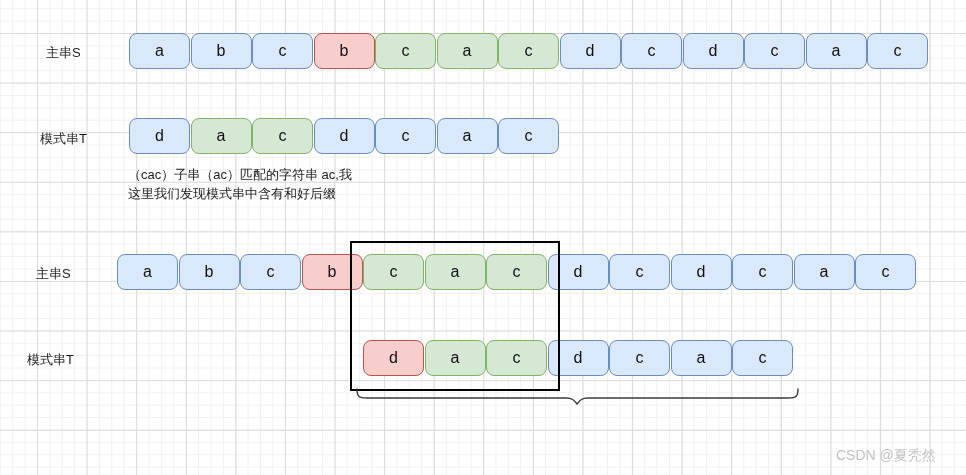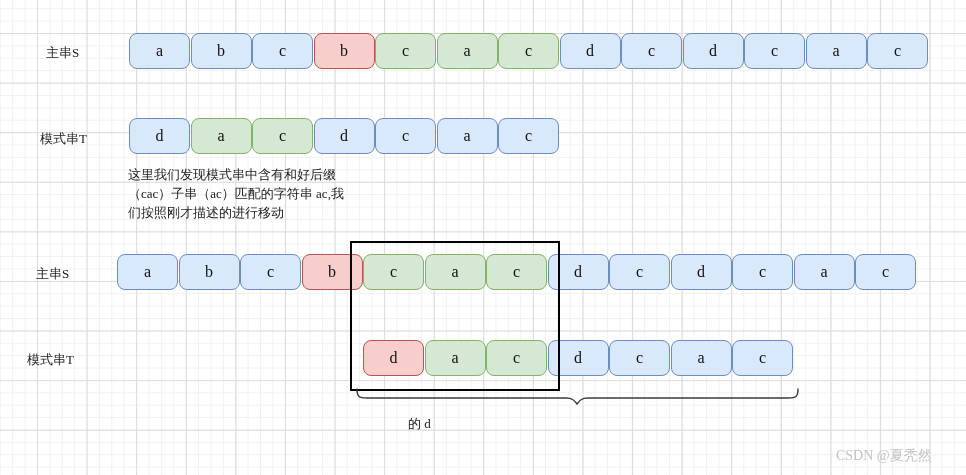--- a/index.html
+++ b/index.html
@@ -1,20 +1,20 @@
 <!DOCTYPE html>
 <html><head>
 <meta charset="utf-8">
 <style>
   html,body{margin:0;padding:0;background:#ffffff;}
   .canvas{
     position:relative;
     width:966px;height:475px;
     overflow:hidden;
-    font-family:Liberation Serif, serif;
+    font-family:Liberation Sans, sans-serif;
     background-color:#ffffff;
     background-image:
       linear-gradient(var(--grid-major) 1px, transparent 1px),
       linear-gradient(90deg, var(--grid-major) 1px, transparent 1px),
       linear-gradient(var(--grid-minor) 1px, transparent 1px),
       linear-gradient(90deg, var(--grid-minor) 1px, transparent 1px);
     background-size:49.6px 49.6px, 49.6px 49.6px, 12.4px 12.4px, 12.4px 12.4px;
     background-position:37px 33px, 37px 33px, 37px 33px, 37px 33px;
   }
   .row-label{
@@ -90,23 +90,22 @@
       <div class="cell blue" style="left: 0px;">d</div>
       <div class="cell green" style="left: 61.5px;">a</div>
       <div class="cell green" style="left: 123px;">c</div>
       <div class="cell blue" style="left: 184.5px;">d</div>
       <div class="cell blue" style="left: 246px;">c</div>
       <div class="cell blue" style="left: 307.5px;">a</div>
       <div class="cell blue" style="left: 369px;">c</div>
     </div>
 
   <div class="note" style="left:128px;top:165px">
+    <div>（cac）子串（ac）匹配的字符串 ac,我</div>
     <div>这里我们发现模式串中含有和好后缀</div>
-    <div>（cac）子串（ac）匹配的字符串 ac,我</div>
-    <div>们按照刚才描述的进行移动</div>
   </div>
 
   <div class="row-label" style="left:36px;top:265px">主串S</div>
   <div class="cell-row" style="left:117px;top:254px">
       <div class="cell blue" style="left: 0px;">a</div>
       <div class="cell blue" style="left: 61.5px;">b</div>
       <div class="cell blue" style="left: 123px;">c</div>
       <div class="cell red" style="left: 184.5px;">b</div>
       <div class="cell green" style="left: 246px;">c</div>
       <div class="cell green" style="left: 307.5px;">a</div>
@@ -130,18 +129,17 @@
       <div class="cell blue" style="left: 369px;">c</div>
     </div>
 
   <div class="highlight-box" style="left:350px;top:241px;width:206px;height:146px"></div>
 
   <svg class="brace" style="left:350px;top:386px" width="460" height="24" viewBox="0 0 460 24">
     <path d="M 7 3 C 7 11 9 12 17 12 L 216 12 C 222 12 224 14 227 18 C 230 14 232 12 238 12 L 438 12 C 446 12 448 11 448 3" fill="none" stroke="#3a3a3a" stroke-width="1.4" stroke-linecap="round"></path>
   </svg>
 
   <div class="note" style="left:408px;top:414px">
-    <div>的 d</div>
   </div>
 
   <div class="watermark" style="left:836px;top:447px">CSDN @夏秃然</div>
 
 </div>
 
 </body></html>

